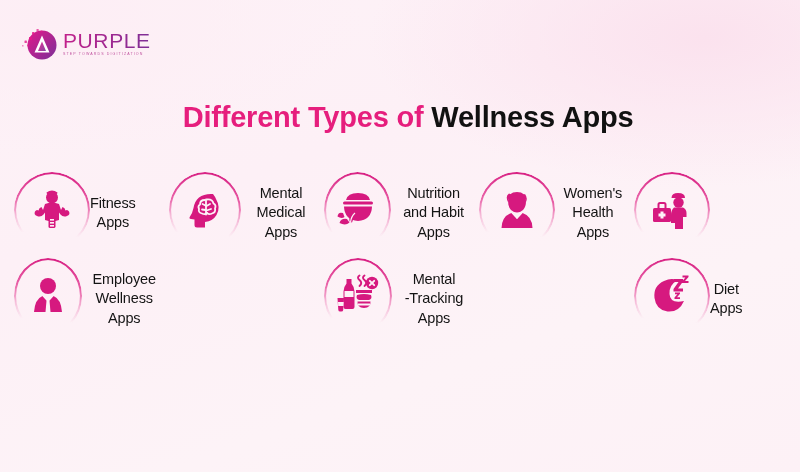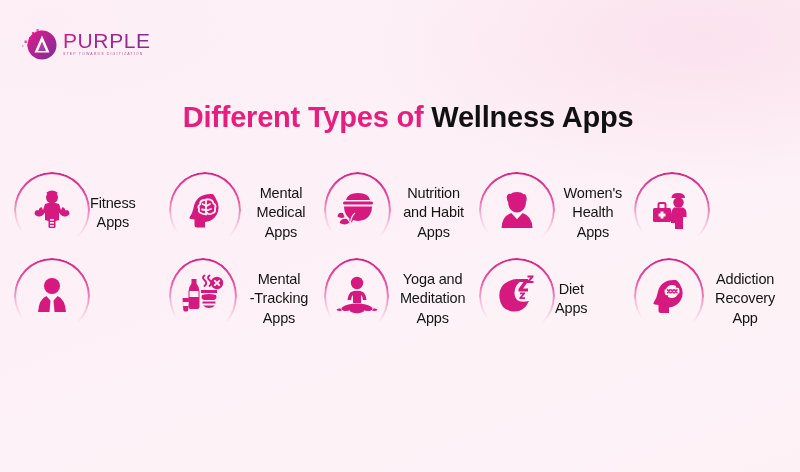--- a/index.html
+++ b/index.html
@@ -296,20 +296,22 @@
         <div class="ring">
           <span>
             <svg width="42" height="42" viewBox="0 0 42 42" fill="#d6197f">
               <circle cx="21" cy="11" r="8"></circle>
               <path d="M15.5 21 Q8 24 7 37 L35 37 Q34 24 26.5 21 L21 27 Z"></path>
               <path d="M15.5 21 L21 27 L26.5 21 L23.5 20 L21 23 L18.5 20 Z" fill="#fdf2f7"></path>
               <path d="M19.5 25.5 L22.5 25.5 L23.5 37 L21 39 L18.5 37 Z" fill="#fdf2f7"></path>
             </svg>
           </span>
         </div>
+        <div class="cell-label">Employee
+Wellness Apps</div>
       </div>
 
       <div class="cell">
         <div class="ring">
           <span>
             <svg width="46" height="44" viewBox="0 0 46 44" fill="#d6197f">
               <path d="M11.5 5 L16.5 5 L16.5 9.5 Q19.5 13 19.5 17.5 L19.5 33 Q19.5 35 17.5 35 L10.5 35 Q8.5 35 8.5 33 L8.5 17.5 Q8.5 13 11.5 9.5 Z"></path>
               <path d="M9.5 17 L18.5 17 L18.5 23 L9.5 23 Z" fill="#fdf2f7"></path>
               <path d="M2.5 24 L9 24 L8.2 36 Q8 37.5 6.3 37.5 L5.2 37.5 Q3.5 37.5 3.3 36 Z"></path>
               <path d="M3 28 L8.7 28 L8.4 32 L3.2 32 Z" fill="#fdf2f7"></path>
@@ -326,72 +328,33 @@
                 <path d="M34.8 6.8 L39.2 11.2"></path>
                 <path d="M39.2 6.8 L34.8 11.2"></path>
               </g>
             </svg>
           </span>
         </div>
         <div class="cell-label">Mental
 -Tracking Apps</div>
       </div>
 
-      <div class="cell">
-        <div class="ring">
-          <span>
-            <svg width="46" height="42" viewBox="0 0 46 42" fill="#d6197f">
-              <circle cx="23" cy="8" r="6.2"></circle>
-              <path d="M17 17 Q23 14.5 29 17 Q32 19.5 32.5 25 L29 25 Q28.5 21 27 20 L27 28 L19 28 L19 20 Q17.5 21 17 25 L13.5 25 Q14 19.5 17 17 Z"></path>
-              <path d="M23 28.5 Q33 28.5 37.5 32 Q40 34 37 35.5 Q33 37 29 34.5 Q26 32.5 23 32.5 Q20 32.5 17 34.5 Q13 37 9 35.5 Q6 34 8.5 32 Q13 28.5 23 28.5 Z"></path>
-              <ellipse cx="23" cy="35" rx="7.5" ry="3.2"></ellipse>
-              <path d="M6.5 33.5 Q3 33 2.5 35 Q5 36.5 8 35.5"></path>
-              <path d="M39.5 33.5 Q43 33 43.5 35 Q41 36.5 38 35.5"></path>
-            </svg>
-          </span>
-        </div>
-        <div class="cell-label">Yoga and
-Meditation Apps</div>
-      </div>
 
       <div class="cell">
         <div class="ring">
           <span>
             <svg width="44" height="44" viewBox="0 0 44 44" fill="#d6197f">
               <path d="M34 27 Q29 38.5 17.5 37.5 Q6 36 4.5 24 Q3 12 14 7 Q22 3.5 27 6.5 Q19 11 19.5 20 Q20 30 34 27 Z"></path>
               <g fill="#d6197f">
                 <path d="M24 5 L33 5 L33 7.5 L28 14.5 L33 14.5 L33 17.5 L23.5 17.5 L23.5 15 L28.5 8 L24 8 Z"></path>
                 <path d="M32.5 1.5 L38.5 1.5 L38.5 3 L35 7 L38.5 7 L38.5 9 L32 9 L32 7.4 L35.4 3.5 L32.5 3.5 Z"></path>
                 <path d="M25 18.5 L30 18.5 L30 19.8 L27 23.2 L30 23.2 L30 25 L24.5 25 L24.5 23.6 L27.4 20.3 L25 20.3 Z"></path>
               </g>
             </svg>
           </span>
         </div>
         <div class="cell-label">Diet
 Apps</div>
       </div>
 
-      <div class="cell">
-        <div class="ring">
-          <span>
-            <svg width="44" height="44" viewBox="0 0 44 44" fill="#d6197f">
-              <path d="M29 6 Q13 5 10.5 19.5 Q9.5 24.5 7 28 Q5.5 30 8 30.5 L11.5 31 L11.5 36.5 Q11.5 39 14 39 L22 39 L22 33.5 Q30 32.5 33.5 26.5 Q38 19 33 10.5 Q32 8 29 6 Z"></path>
-              <circle cx="25" cy="17.5" r="7.5" fill="#fdf2f7"></circle>
-              <g fill="none" stroke="#d6197f" stroke-width="2" stroke-linecap="round">
-                <path d="M18.2 14.5 A7.6 7.6 0 0 1 31 12.6"></path>
-                <path d="M31.8 20.5 A7.6 7.6 0 0 1 19 22.4"></path>
-              </g>
-              <path d="M30.2 10.2 L32.6 13.4 L28.6 13.8 Z" fill="#d6197f"></path>
-              <path d="M19.8 24.8 L17.4 21.6 L21.4 21.2 Z" fill="#d6197f"></path>
-              <g stroke="#d6197f" stroke-width="1.5" stroke-linecap="round">
-                <path d="M20.5 15.8 L23 18.8 M23 15.8 L20.5 18.8"></path>
-                <path d="M24 15.8 L26.5 18.8 M26.5 15.8 L24 18.8"></path>
-                <path d="M27.5 15.8 L30 18.8 M30 15.8 L27.5 18.8"></path>
-              </g>
-            </svg>
-          </span>
-        </div>
-        <div class="cell-label">Addiction
-Recovery App</div>
-      </div>
     </div>
   </div>
 </div>
 
 </body></html>

